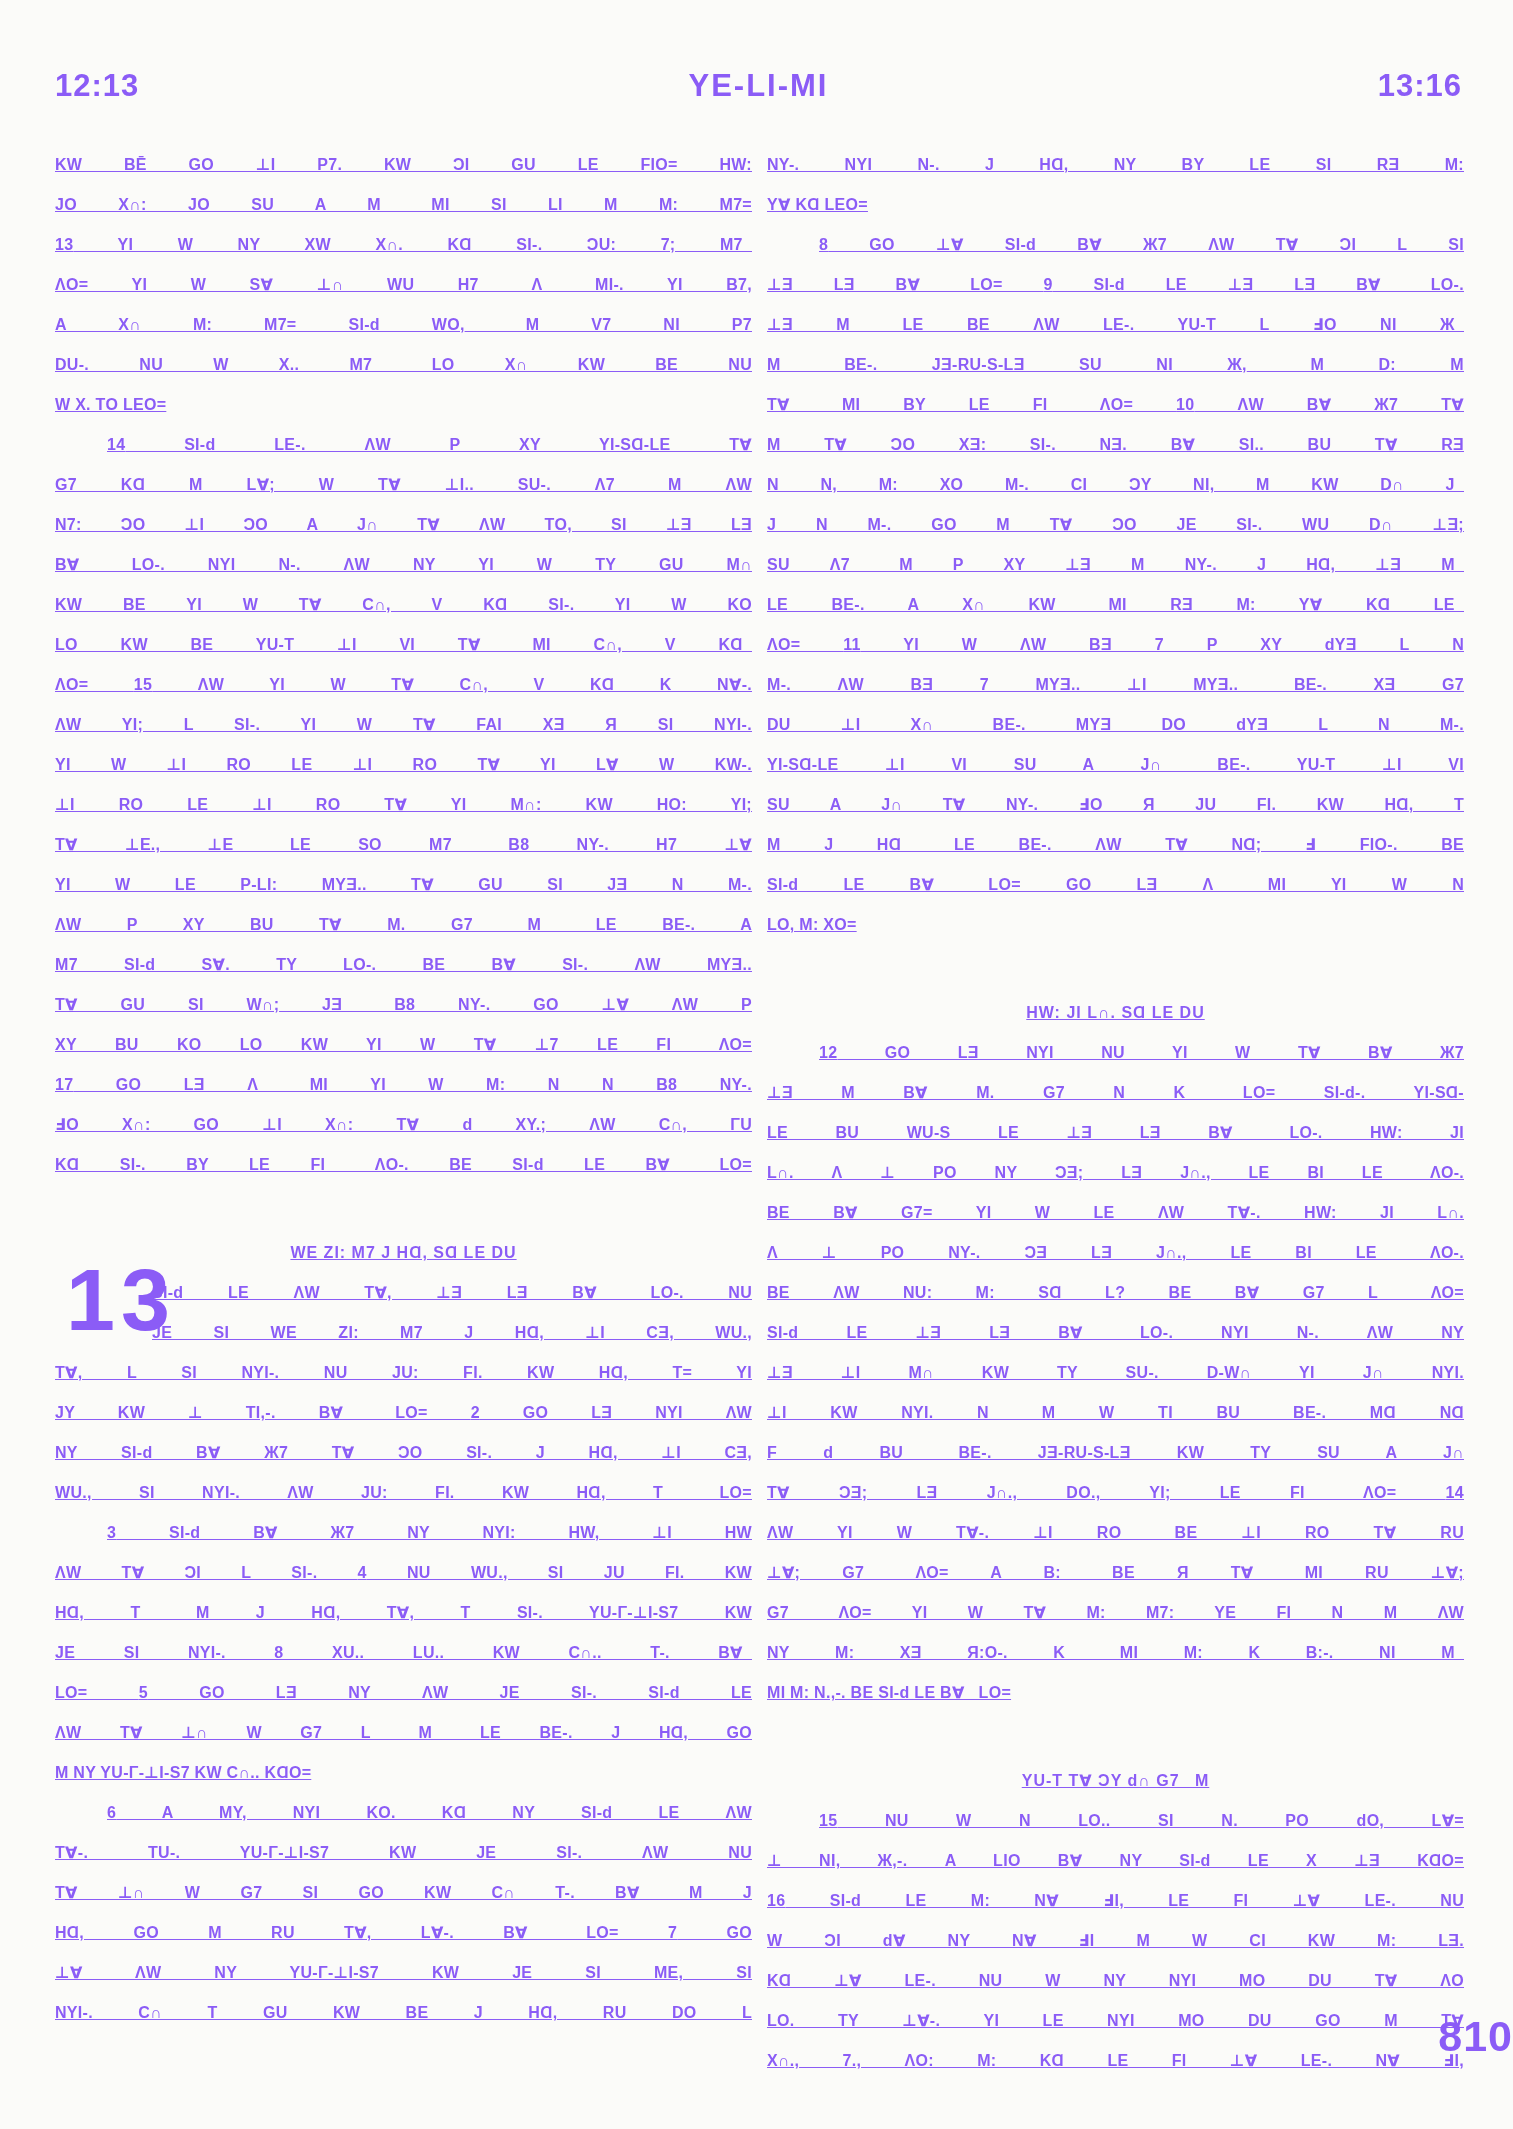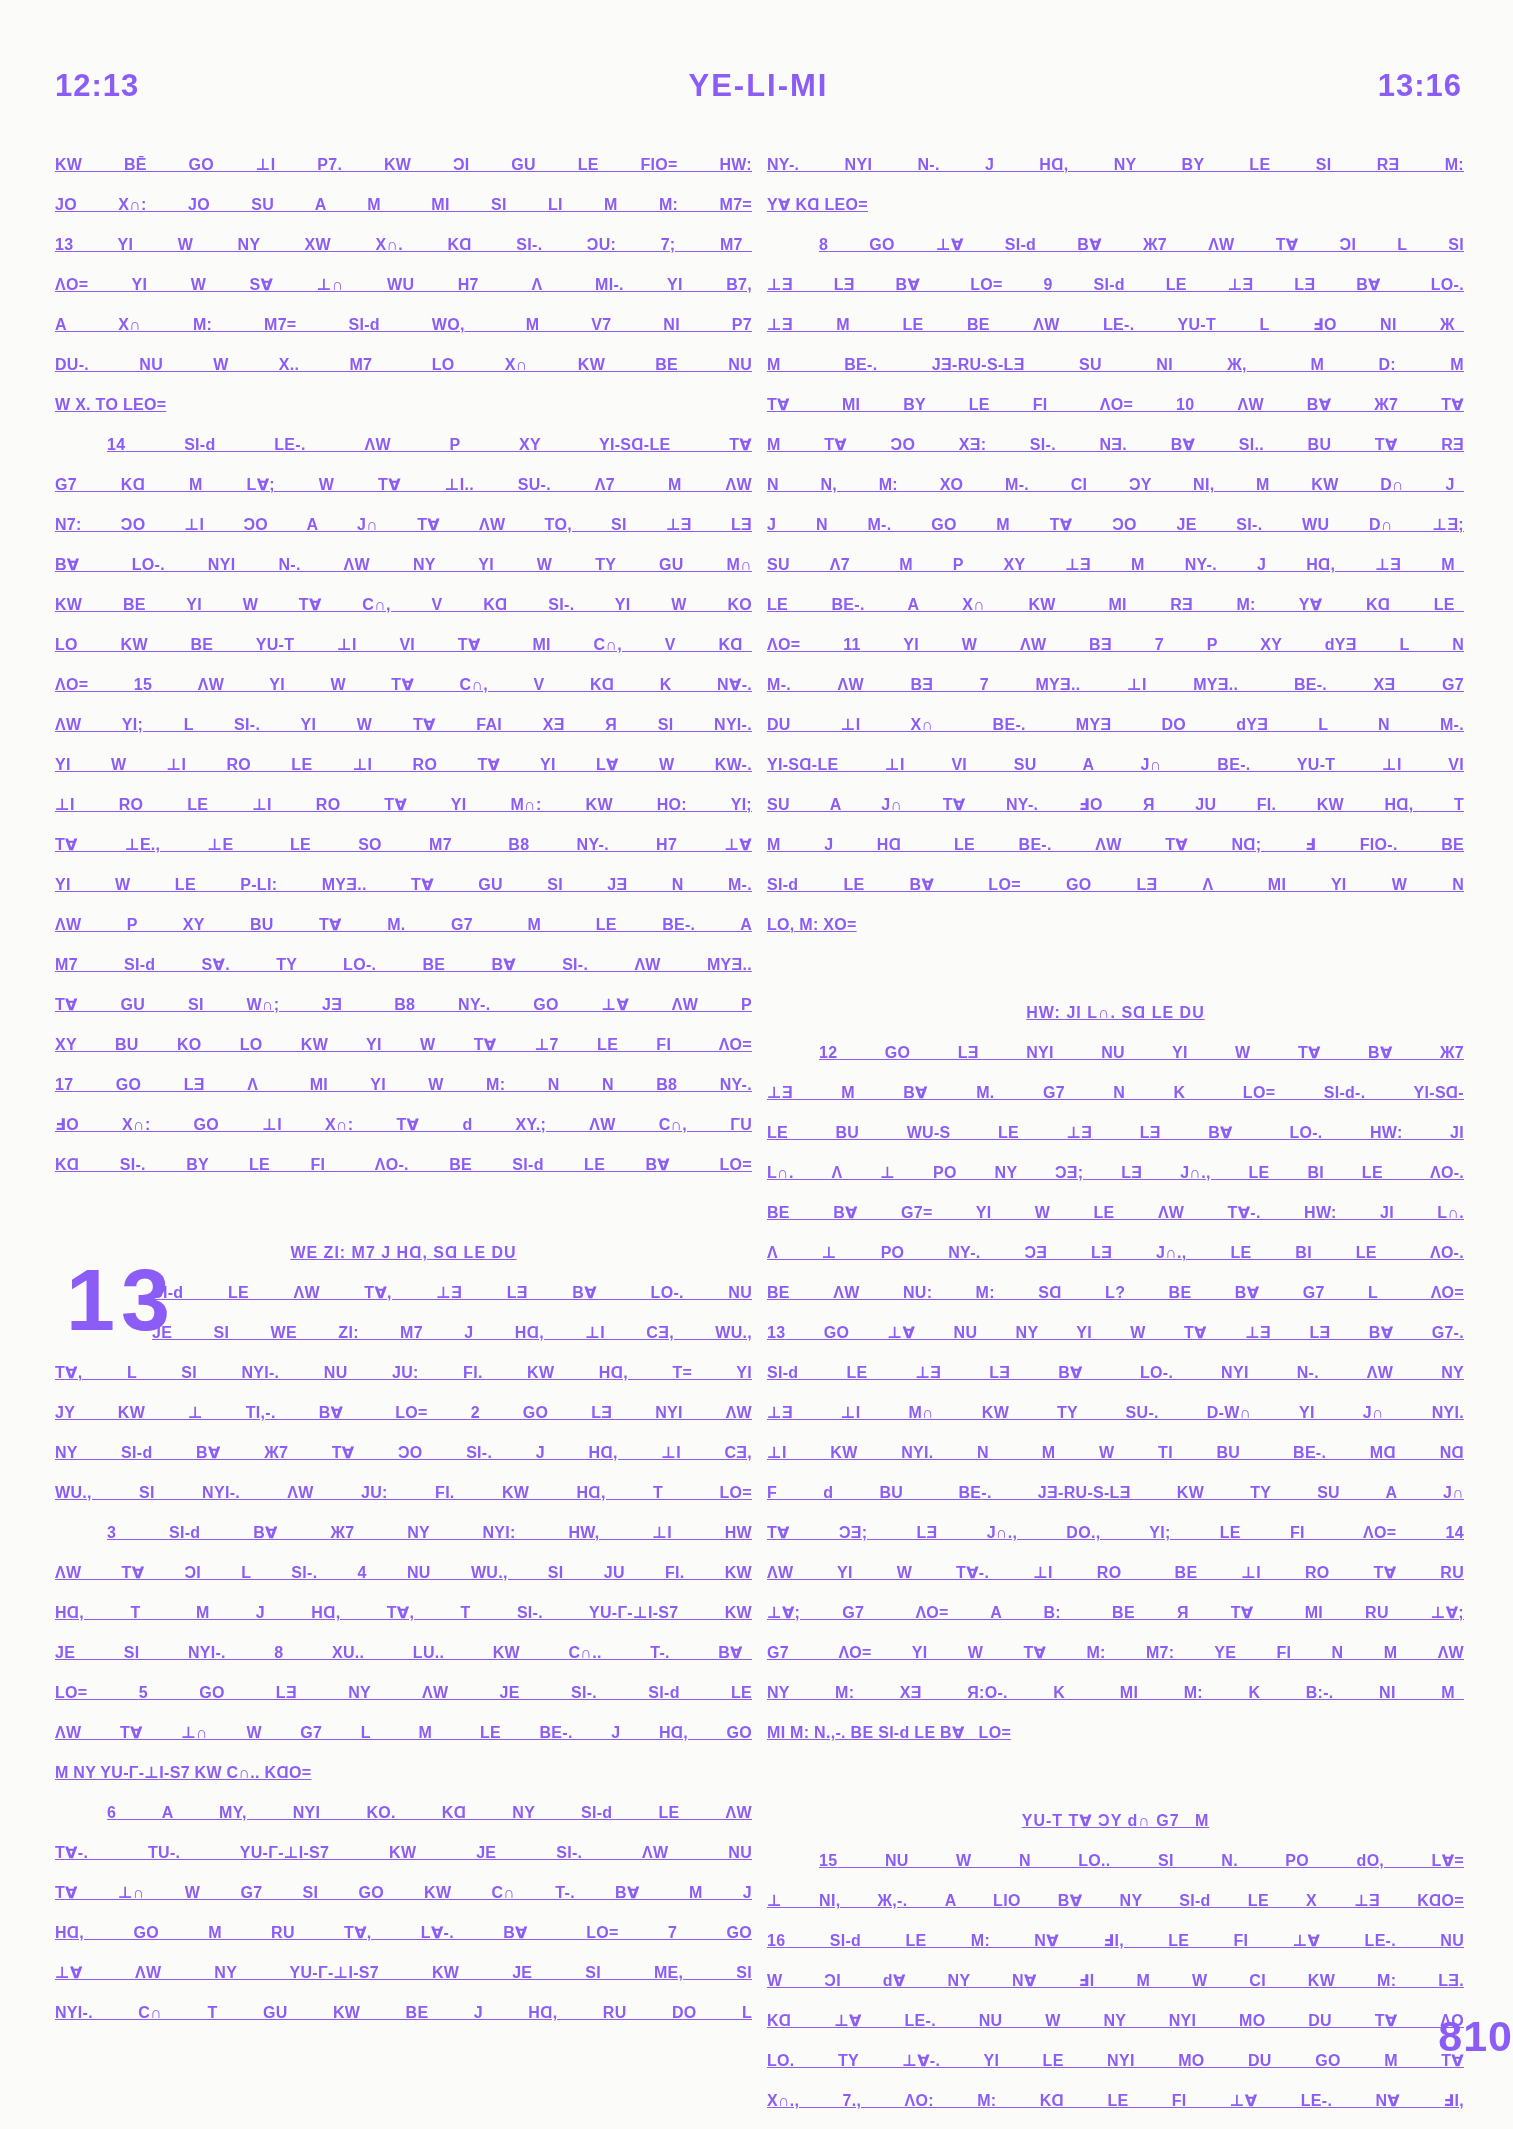--- a/index.html
+++ b/index.html
@@ -126,21 +126,20 @@
       <div class="line j">SI-d LE B∀_ LO= GO LƎ Λ_ MI YI W N</div>
       <div class="line l">LO, M: XO=</div>
       <div class="line c">HW: JI L∩. SⱭ LE DU</div>
       <div class="line ji"><b class="vn">12</b> GO LƎ NYI NU YI W T∀ B∀ Ж7</div>
       <div class="line j">⊥Ǝ M B∀ M. G7 N K_ LO= SI-d-. YI-SⱭ-</div>
       <div class="line j">LE BU WU-S LE ⊥Ǝ LƎ B∀_ LO-. HW: JI</div>
       <div class="line j">L∩. Λ ⊥ PO NY ƆƎ; LƎ J∩., LE BI LE_ ΛO-.</div>
       <div class="line j">BE B∀ G7= YI W LE ΛW T∀-. HW: JI L∩.</div>
       <div class="line j">Λ ⊥ PO NY-. ƆƎ LƎ J∩., LE BI LE_ ΛO-.</div>
       <div class="line j">BE ΛW NU: M: SⱭ L? BE B∀ G7 L_ ΛO=</div>
-      <div class="line j"><b class="vn">13</b> GO ⊥∀ NU NY YI W T∀ ⊥Ǝ LƎ B∀ G7-.</div>
       <div class="line j">SI-d LE ⊥Ǝ LƎ B∀_ LO-. NYI N-. ΛW NY</div>
       <div class="line j">⊥Ǝ ⊥I M∩ KW TY SU-. D-W∩ YI J∩ NYI.</div>
       <div class="line j">⊥I KW NYI. N_ M W TI BU_ BE-. MⱭ NⱭ</div>
       <div class="line j">F d BU_ BE-. JƎ-RU-S-LƎ KW TY SU A J∩</div>
       <div class="line j">T∀ ƆƎ; LƎ J∩., DO., YI; LE FI_ ΛO= <b class="vn">14</b></div>
       <div class="line j">ΛW YI W T∀-. ⊥I RO_ BE ⊥I RO T∀ RU</div>
       <div class="line j">⊥∀; G7_ ΛO= A B:_ BE Я T∀_ MI RU ⊥∀;</div>
       <div class="line j">G7_ ΛO= YI W T∀ M: M7: YE FI N M ΛW</div>
       <div class="line j">NY M: XƎ Я:O-. K_ MI M: K B:-. NI M_</div>
       <div class="line l">MI M: N.,-. BE SI-d LE B∀_ LO=</div>

